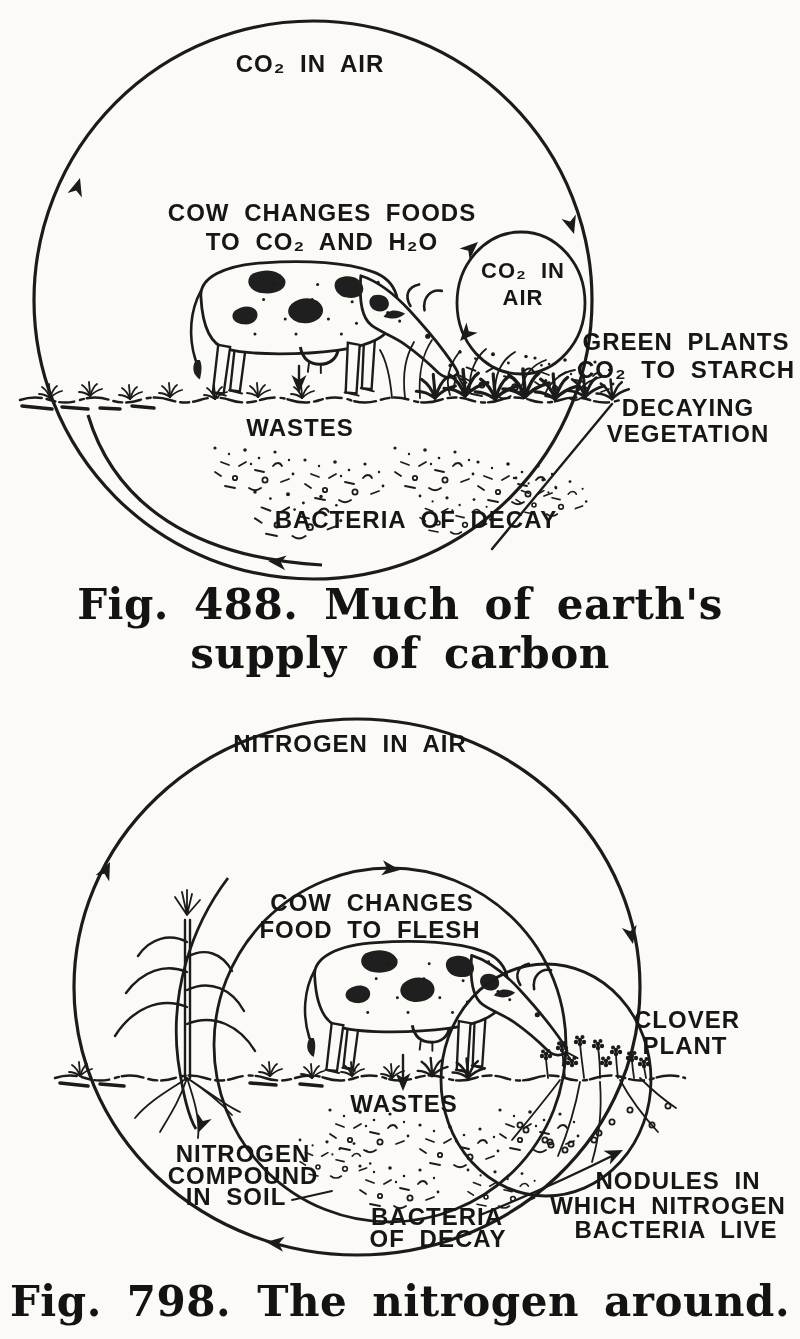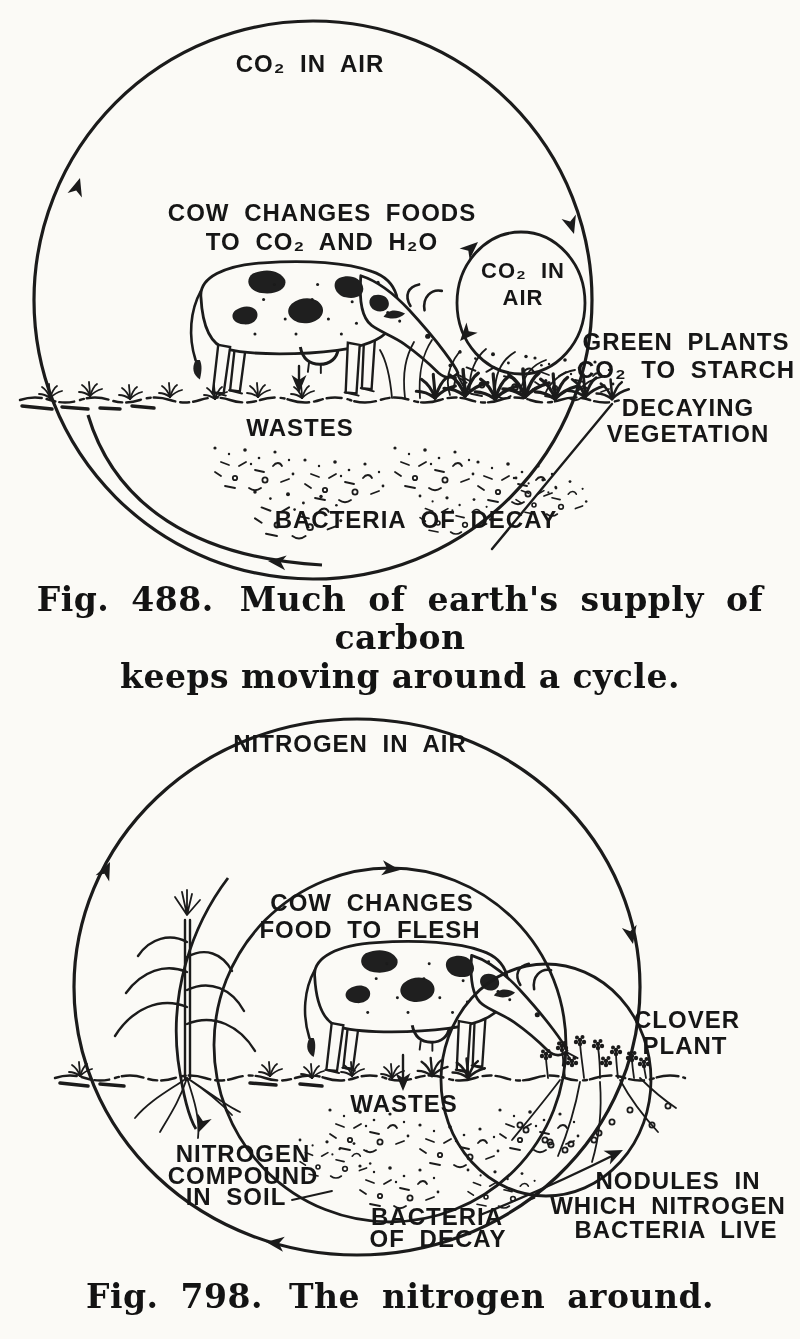--- a/index.html
+++ b/index.html
@@ -28,21 +28,21 @@
     letter-spacing:1px;word-spacing:7px;
     fill:#161616;text-anchor:middle;
   }
   text.dlabel.small{font-size:22px;}
   
   .caption{
     position:absolute;left:0;width:800px;
     text-align:center;
     font-family:"DejaVu Serif","Liberation Serif",serif;
     font-weight:700;
-    font-size:33px;line-height:1.16;
+    font-size:42px;line-height:1.16;
     color:#131313;letter-spacing:.5px;
   }
   .caption .cap-num{margin-right:26px;}
   .caption .wide{word-spacing:10px;}
   #caption-488{top:581px;}
   #caption-489{top:1278px;}
 </style>
 </head>
 <body>
 
@@ -297,20 +297,19 @@
     <text class="dlabel" x="438" y="577">OF DECAY</text>
 
     <text class="dlabel" x="678" y="519">NODULES IN</text>
     <text class="dlabel" x="668" y="544">WHICH NITROGEN</text>
     <text class="dlabel" x="676" y="568">BACTERIA LIVE</text>
   </g>
 </svg>
 
 <div class="caption" id="caption-488">
   <div class="wide"><span class="cap-num">Fig. 488.</span><span>Much of earth's supply of carbon</span></div>
-  <div>keeps moving around a cycle.</div>
 </div>
 
 <div class="caption" id="caption-489">
   <div class="wide"><span class="cap-num">Fig. 798.</span><span>The nitrogen around.</span></div>
 </div>
 
 </div>
 
 </body></html>

